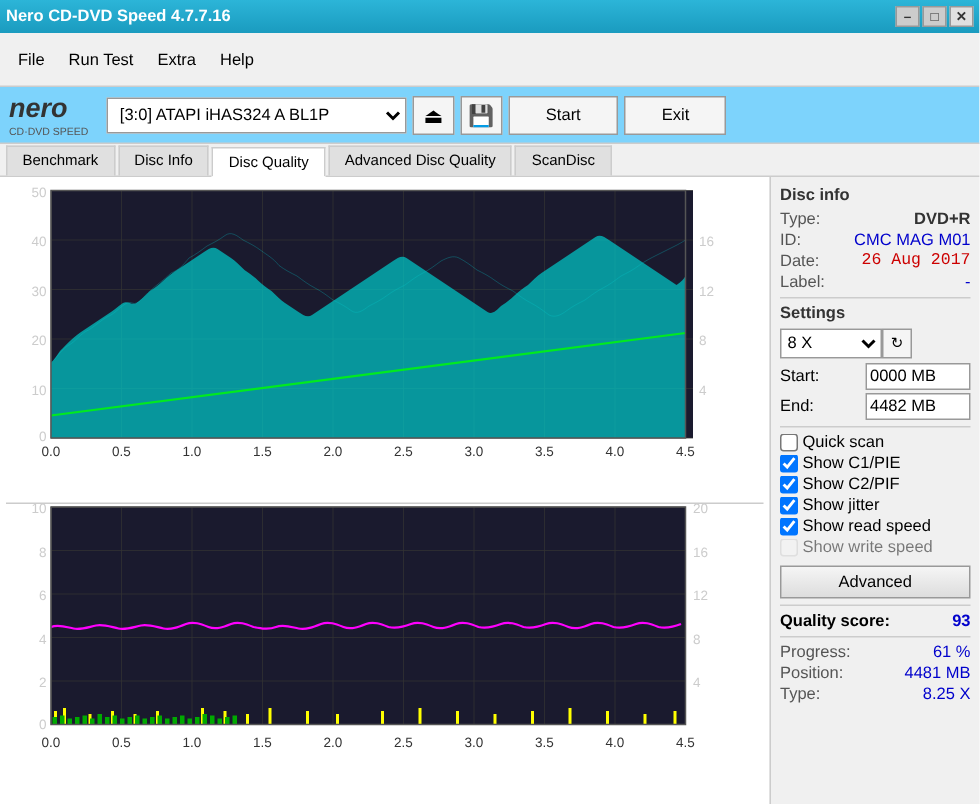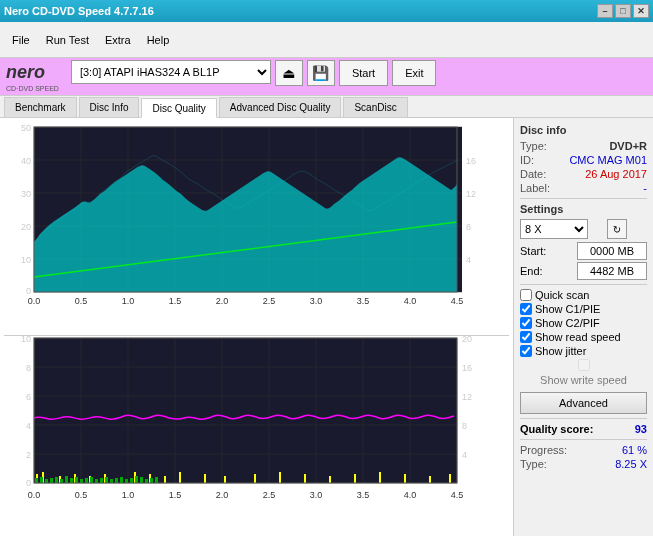--- a/index.html
+++ b/index.html
@@ -10,27 +10,27 @@
     .titlebar-title { display: flex; align-items: center; gap: 4px; }
     .titlebar-controls { display: flex; gap: 2px; }
     .titlebar-btn { width: 16px; height: 14px; background: #ccc; border: 1px solid #999; font-size: 9px; display: flex; align-items: center; justify-content: center; cursor: pointer; color: #333; }
     .titlebar-btn:last-child { background: #e0e0e0; }
 
     
     .menubar { background: #f0f0f0; height: 36px; display: flex; align-items: center; padding: 0 4px; border-bottom: 1px solid #ccc; font-size: 11px; }
     .menubar-item { padding: 2px 8px; cursor: pointer; }
 
     
-    .toolbar { background: #f0abfc; height: 38px; display: flex; padding: 2px 6px; gap: 4px; border-bottom: 1px solid #ccc; }
+    .toolbar { background: #7dd3fc; height: 38px; display: flex; align-items: center; padding: 2px 6px; gap: 4px; border-bottom: 1px solid #ccc; }
     .nero-logo { display: flex; align-items: center; margin-right: 8px; }
     .nero-logo-text { font-size: 18px; font-weight: bold; color: #333; font-style: italic; }
     .nero-logo-sub { font-size: 7px; color: #555; margin-top: 2px; }
     .drive-select { height: 24px; width: 200px; border: 1px solid #999; background: white; font-size: 11px; padding: 0 4px; }
     .toolbar-icon-btn { width: 28px; height: 26px; border: 1px solid #999; background: #f5f5f5; display: flex; align-items: center; justify-content: center; cursor: pointer; font-size: 14px; }
-    .toolbar-action-btn { height: 26px; padding: 0 12px; border: 1px solid #999; background: #f5f5f5; cursor: pointer; font-size: 11px; }
+    .toolbar-action-btn { height: 26px; padding: 0 24px; border: 1px solid #999; background: #f5f5f5; cursor: pointer; font-size: 11px; }
 
     
     .tabs { background: #f0f0f0; height: 22px; display: flex; align-items: flex-end; padding: 0 4px; border-bottom: 1px solid #ccc; gap: 2px; }
     .tab { padding: 2px 10px; border: 1px solid #ccc; border-bottom: none; background: #e0e0e0; cursor: pointer; font-size: 10px; height: 20px; display: flex; align-items: center; }
     .tab.active { background: white; border-bottom: 1px solid white; margin-bottom: -1px; z-index: 1; }
 
     
     .main { display: flex; height: calc(536px - 22px - 20px - 38px - 22px); background: white; }
 
     
@@ -39,25 +39,25 @@
     
     .right-panel { width: 140px; border-left: 1px solid #ccc; background: #f0f0f0; padding: 6px; font-size: 11px; overflow-y: auto; flex-shrink: 0; }
     
     .panel-section-title { font-weight: bold; color: #333; margin-bottom: 4px; font-size: 11px; }
     .info-row { display: flex; justify-content: space-between; margin-bottom: 2px; font-size: 11px; }
     .info-label { color: #555; }
     .info-value { color: #0000cc; font-weight: normal; }
     .info-value.bold-val { font-weight: bold; color: #333; }
     .divider { height: 1px; background: #ccc; margin: 4px 0; }
     
-    .settings-row { display: flex; align-items: center; gap: 19px; margin-bottom: 3px; }
+    .settings-row { display: flex; align-items: center; gap: 0; margin-bottom: 3px; }
     .speed-select { height: 20px; width: 68px; border: 1px solid #999; background: white; font-size: 11px; }
     .refresh-btn { width: 20px; height: 20px; border: 1px solid #999; background: #f5f5f5; display: flex; align-items: center; justify-content: center; cursor: pointer; font-size: 10px; }
     
-    .mb-input { height: 18px; width: 70px; border: 1px solid #999; background: white; font-size: 11px; padding: 0 2px; text-align: center; }
+    .mb-input { height: 18px; width: 70px; border: 1px solid #999; background: white; font-size: 11px; padding: 0 2px; text-align: left; }
     .mb-row { display: flex; align-items: center; justify-content: space-between; margin-bottom: 2px; font-size: 11px; }
     
     .checkbox-row { display: flex; align-items: center; gap: 3px; margin-bottom: 2px; font-size: 11px; }
     .checkbox-row input[type=checkbox] { width: 12px; height: 12px; }
     
     .advanced-btn { width: 100%; height: 22px; background: linear-gradient(to bottom, #f5f5f5, #ddd); border: 1px solid #999; cursor: pointer; font-size: 11px; margin-top: 4px; }
     
     .quality-score-row { display: flex; justify-content: space-between; margin-top: 4px; font-size: 11px; font-weight: bold; }
     .quality-score-val { color: #0000cc; }
     
@@ -302,21 +302,21 @@
     <div class="info-row">
       <span class="info-label">Type:</span>
       <span class="info-value bold-val">DVD+R</span>
     </div>
     <div class="info-row">
       <span class="info-label">ID:</span>
       <span class="info-value">CMC MAG M01</span>
     </div>
     <div class="info-row">
       <span class="info-label">Date:</span>
-      <span class="info-value" style="color:#cc0000;">26 Aug 2017</span>
+      <span class="info-value" style="color:#cc0000;font-family:Liberation Mono, monospace;">26 Aug 2017</span>
     </div>
     <div class="info-row">
       <span class="info-label">Label:</span>
       <span class="info-value">-</span>
     </div>
 
     <div class="divider"></div>
 
     <div class="panel-section-title">Settings</div>
     
@@ -348,27 +348,27 @@
     <div class="checkbox-row">
       <input type="checkbox" checked="" style="">
       <span>Show C1/PIE</span>
     </div>
     <div class="checkbox-row">
       <input type="checkbox" checked="" style="">
       <span>Show C2/PIF</span>
     </div>
     <div class="checkbox-row">
       <input type="checkbox" checked="" style="">
+      <span>Show jitter</span>
+    </div>
+    <div class="checkbox-row">
+      <input type="checkbox" checked="" style="">
       <span>Show read speed</span>
     </div>
-    <div class="checkbox-row">
-      <input type="checkbox" checked="" style="">
-      <span>Show jitter</span>
-    </div>
-    <div class="checkbox-row" style="opacity:0.5;flex-direction:column;">
+    <div class="checkbox-row" style="opacity:0.5;">
       <input type="checkbox" disabled="" style="">
       <span>Show write speed</span>
     </div>
 
     <button class="advanced-btn">Advanced</button>
 
     <div class="divider"></div>
 
     <div class="quality-score-row">
       <span>Quality score:</span>
@@ -376,18 +376,22 @@
     </div>
 
     <div class="divider"></div>
 
     <div class="progress-section">
       <div class="progress-row">
         <span class="progress-label">Progress:</span>
         <span class="progress-value">61 %</span>
       </div>
       <div class="progress-row">
+        <span class="progress-label">Position:</span>
+        <span class="progress-value">4481 MB</span>
+      </div>
+      <div class="progress-row">
         <span class="progress-label">Type:</span>
         <span class="progress-value">8.25 X</span>
       </div>
     </div>
   </div>
 </div>
 
 </body></html>

